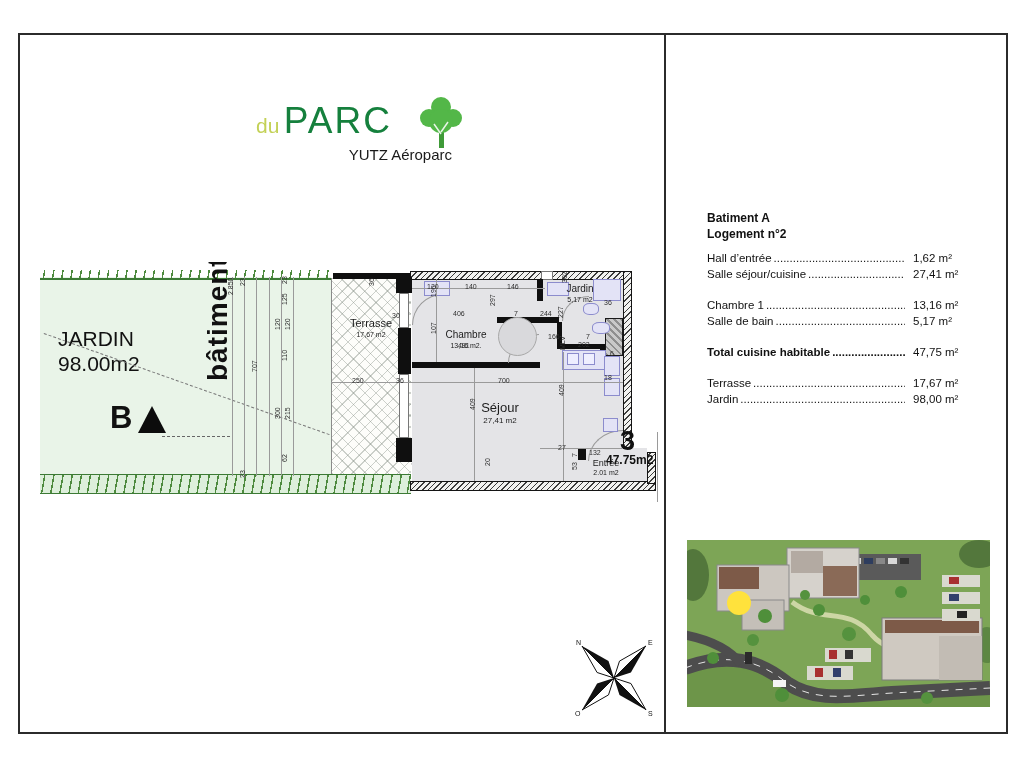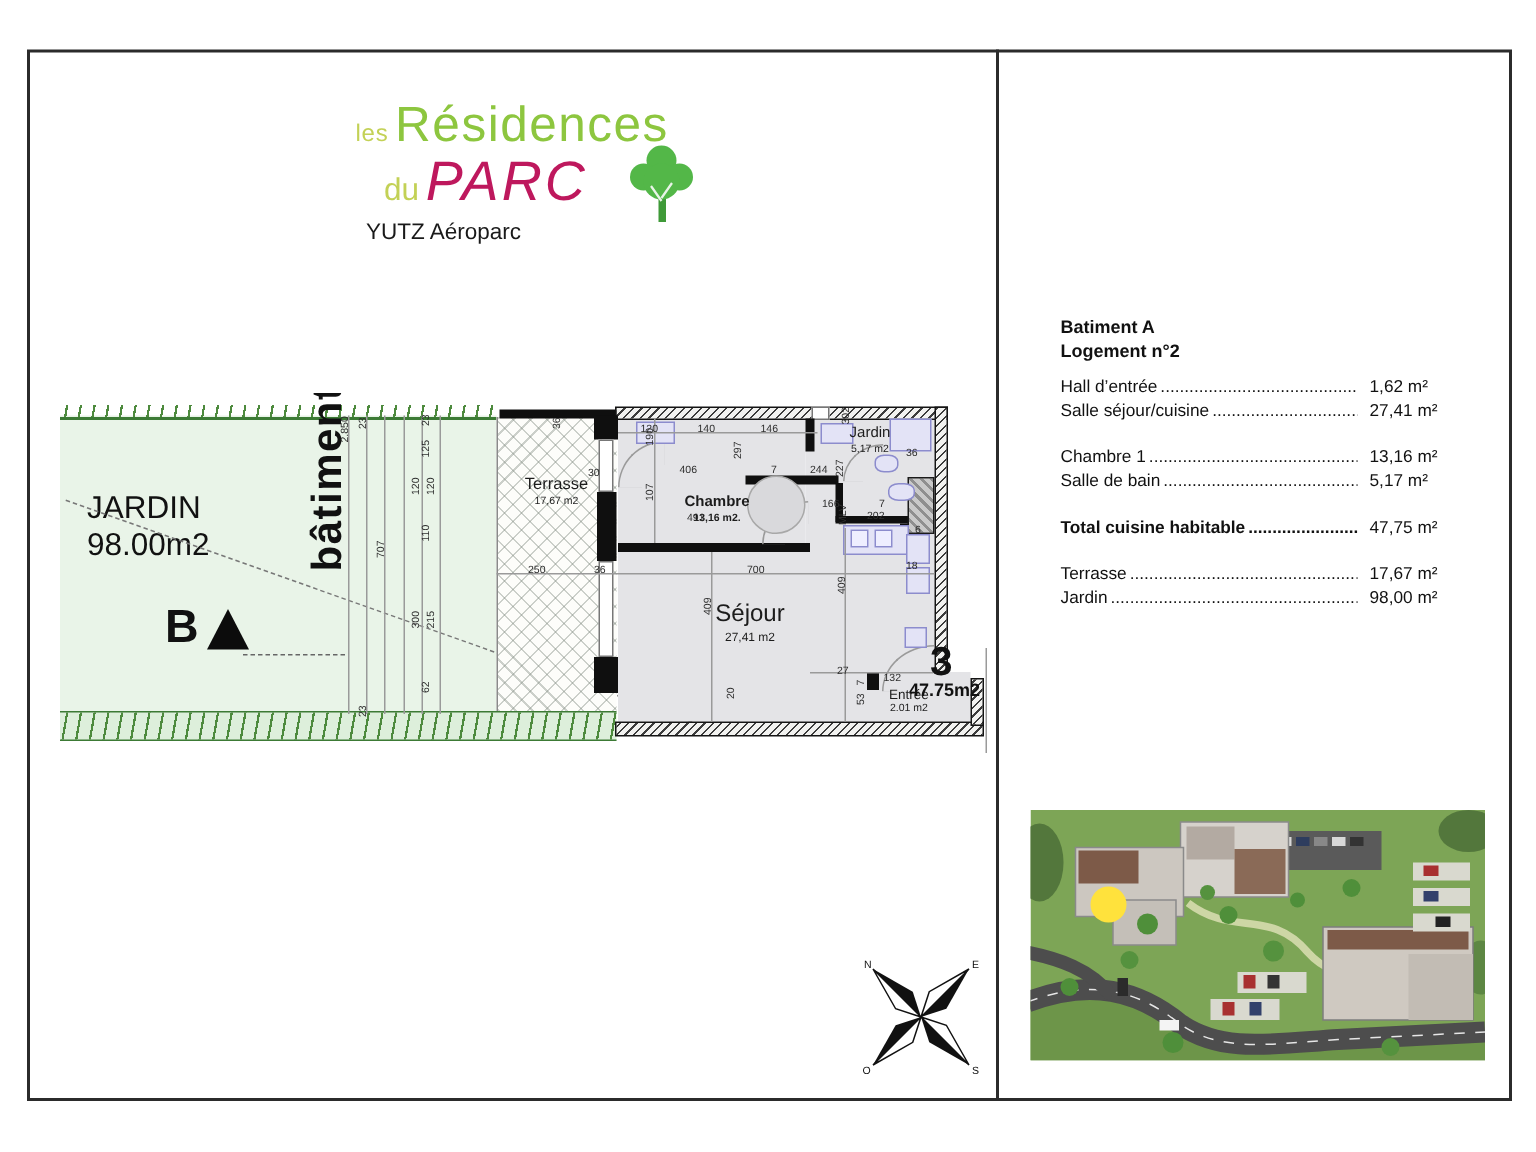--- a/index.html
+++ b/index.html
@@ -8,22 +8,22 @@
   .abs{position:absolute;}
   
   #frame{left:18px;top:33px;width:986px;height:697px;border:2px solid #2b2b2b;}
   #divider{left:664px;top:33px;width:2px;height:699px;background:#2b2b2b;}
   
   #logo-line1{left:237px;top:64px;white-space:nowrap;}
   #logo-line2{left:256px;top:100px;white-space:nowrap;}
   .logo-sm{font-size:16px;color:#c3d156;letter-spacing:.5px;}
   .logo-lg{font-size:33px;color:#8dc63f;letter-spacing:1px;}
   .logo-md{font-size:21px;color:#c3d156;}
-  .logo-xl{font-size:37px;color:#be185d;letter-spacing:2px;font-style:italic;}
-  #logo-sub{left:244px;top:146px;width:220px;text-align:left;font-size:15px;color:#1a1a1a;}
+  .logo-xl{font-size:37px;color:#15803d;letter-spacing:2px;}
+  #logo-sub{left:232px;top:146px;width:220px;text-align:right;font-size:15px;color:#1a1a1a;}
   #tree-svg{left:416px;top:94px;}
   
   #garden{left:40px;top:277px;width:291px;height:199px;background:#e9f4e8;}
   .grass{background-image:repeating-linear-gradient(100deg,transparent 0 4px,#4d8a3d 4px 5.5px,transparent 5.5px 9px);}
   #grass-top{left:40px;top:270px;width:291px;height:8px;border-bottom:2px solid #3c7a35;}
   #grass-bottom{left:40px;top:474px;width:371px;height:18px;background-color:#ddefdb;border-top:1px solid #3c7a35;border-bottom:1px solid #3c7a35;}
   #jardin-label{left:58px;top:326px;font-size:21px;color:#111;line-height:25px;}
   #marker-b{left:110px;top:400px;font-size:31px;font-weight:bold;}
   #marker-triangle{left:138px;top:406px;width:0;height:0;border-left:14px solid transparent;border-right:14px solid transparent;border-bottom:27px solid #0c0c0c;}
   #dash-line{left:44px;top:333px;width:448px;border-top:1px dashed #777;transform:rotate(19.5deg);transform-origin:0 0;}
@@ -65,21 +65,20 @@
   #aerial{left:687px;top:540px;width:303px;height:167px;}
   #compass{left:572px;top:636px;}
 </style>
 </head>
 <body>
 
 <div id="canvas">
   <div class="abs" id="frame"></div>
   <div class="abs" id="divider"></div>
 
-  <div class="abs" id="logo-line1"><span class="logo-sm">les</span> <span class="logo-lg">Résidences</span></div>
   <div class="abs" id="logo-line2"><span class="logo-md">du</span> <span class="logo-xl">PARC</span></div>
   <svg class="abs" id="tree-svg" width="50" height="56" viewBox="0 0 50 56">
     <rect x="23" y="36" width="5" height="18" fill="#3f9a38"></rect>
     <circle cx="25" cy="13" r="10" fill="#53b748"></circle>
     <circle cx="13" cy="24" r="9" fill="#53b748"></circle>
     <circle cx="37" cy="24" r="9" fill="#53b748"></circle>
     <circle cx="25" cy="27" r="12" fill="#53b748"></circle>
     <path d="M25,40 L18,30 M25,38 L32,28" stroke="#e9f4e8" stroke-width="1.5" fill="none"></path>
   </svg>
   <div class="abs" id="logo-sub">YUTZ Aéroparc</div>
@@ -150,30 +149,30 @@
   <div class="abs fixture" style="left:583px;top:303px;width:16px;height:12px;border-radius:40%;"></div>
   <div class="abs fixture" style="left:592px;top:322px;width:18px;height:12px;border-radius:40%;"></div>
   <div class="abs fixture" style="left:562px;top:350px;width:44px;height:20px;"></div>
   <div class="abs fixsub" style="left:567px;top:353px;width:12px;height:12px;"></div>
   <div class="abs fixsub" style="left:583px;top:353px;width:12px;height:12px;"></div>
   <div class="abs fixture" style="left:604px;top:356px;width:16px;height:20px;"></div>
   <div class="abs fixture" style="left:604px;top:378px;width:16px;height:18px;"></div>
   <div class="abs fixture" style="left:603px;top:418px;width:15px;height:14px;"></div>
   <div class="abs" id="chambre-circle"></div>
 
-  <div class="abs rlabel" style="left:448px;top:329px;width:60px;font-weight:bold;">
+  <div class="abs rlabel" style="left:436px;top:329px;width:60px;">
     <div class="rname">Chambre</div>
     <div class="rarea">13,16 m2.</div>
   </div>
   <div class="abs rlabel" style="left:560px;top:283px;width:40px;">
     <div class="rname">Jardin</div>
     <div class="rarea">5,17 m2</div>
   </div>
   <div class="abs rlabel" style="left:472px;top:400px;width:56px;">
-    <div class="rname" style="font-size:16px;">Séjour</div>
+    <div class="rname" style="font-size:13px;">Séjour</div>
     <div class="rarea" style="font-size:8px;">27,41 m2</div>
   </div>
   <div class="abs rlabel" style="left:583px;top:458px;width:46px;">
     <div class="rname" style="font-size:9px;">Entrée</div>
     <div class="rarea">2.01 m2</div>
   </div>
 
   <div class="abs hline" style="left:412px;top:288px;width:133px;"></div>
   <div class="abs hline" style="left:331px;top:382px;width:292px;"></div>
   <div class="abs vline" style="left:436px;top:279px;height:83px;"></div>

